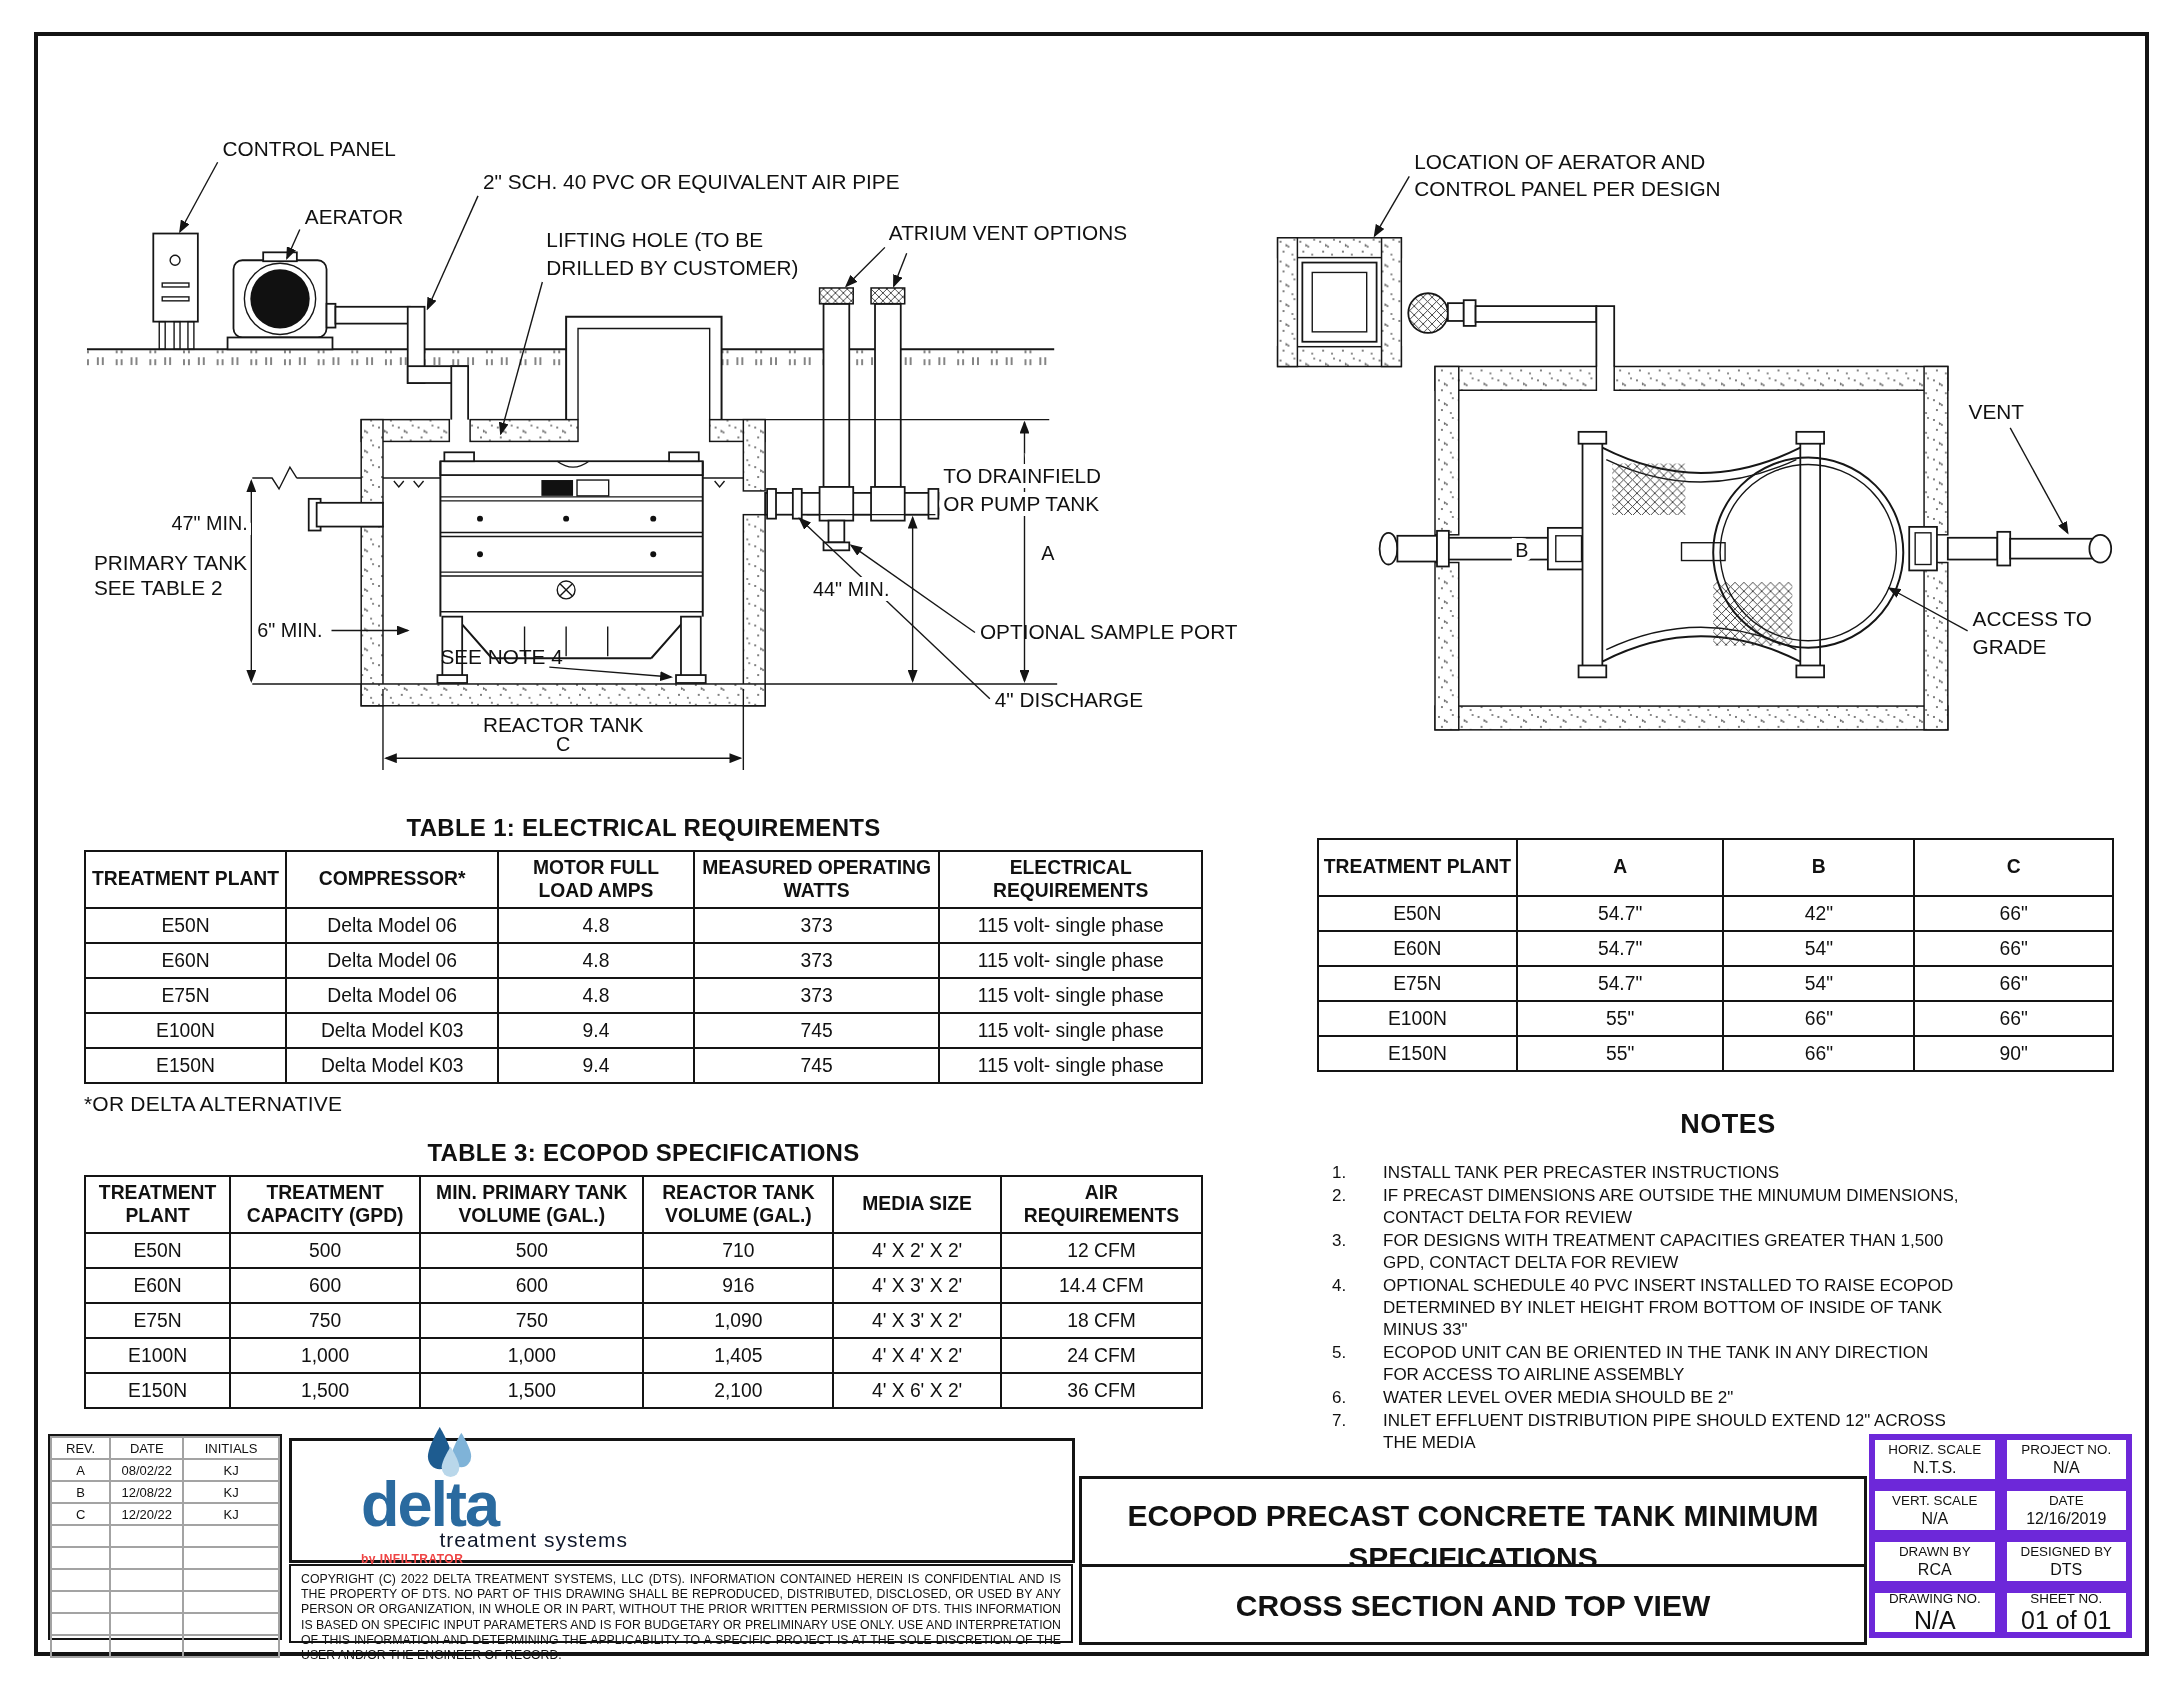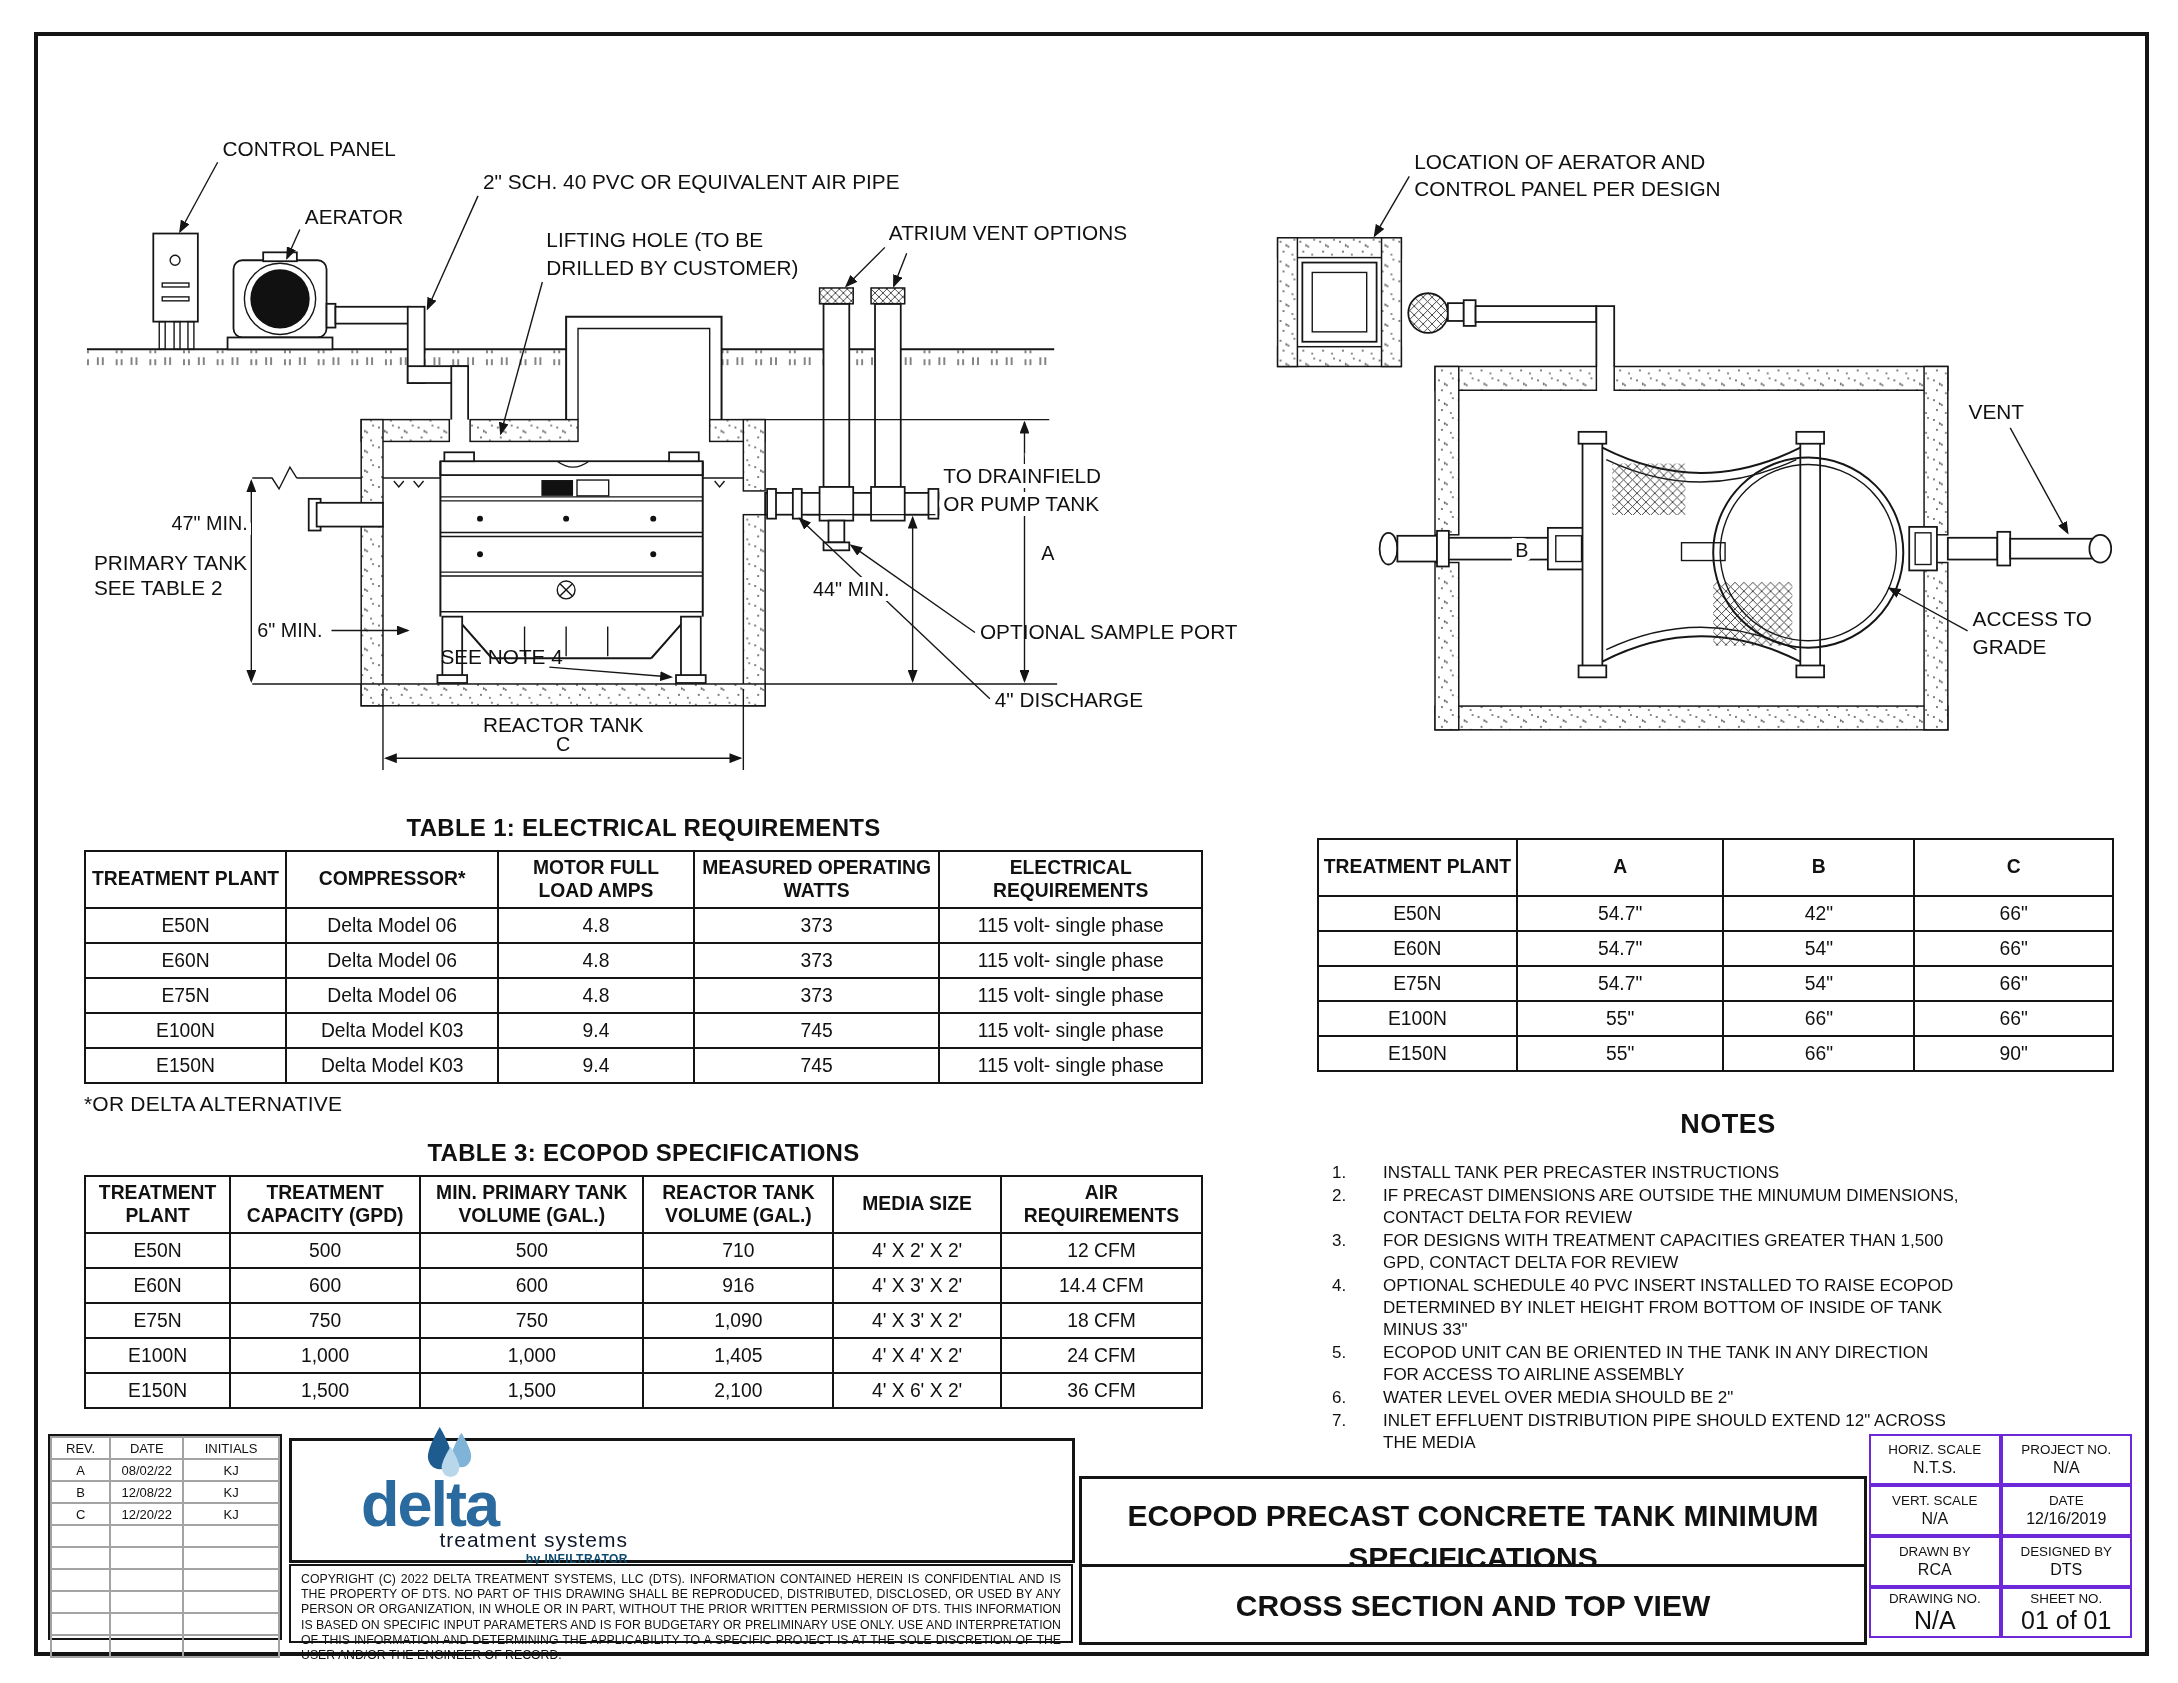--- a/index.html
+++ b/index.html
@@ -32,27 +32,27 @@
   .note-text{flex:1;}
   
   .tb-box{border:3px solid #141414;position:absolute;background:#fff;}
   table.rev{border-collapse:collapse;width:100%;table-layout:fixed;}
   table.rev th,table.rev td{border:2px solid #a3a3a3;font-size:13px;text-align:center;padding:0;}
   table.rev th{height:20px;font-weight:normal;}
   table.rev td{height:20px;}
   .logo-wrap{position:absolute;left:69px;top:8px;width:267px;height:103px;}
   .logo-word{font-size:63px;font-weight:bold;color:#2a6a9f;letter-spacing:-2px;line-height:59px;}
   .logo-tag{font-size:21px;color:#0f172a;letter-spacing:1px;text-align:right;margin-top:-6px;}
-  .logo-by{font-size:12px;color:#0c4a6e;font-weight:bold;text-align:right;letter-spacing:0.5px;}
+  .logo-by{font-size:12px;color:#ef4444;font-weight:bold;text-align:left;letter-spacing:0.5px;}
   .company-name{font-family:"Liberation Serif",serif;font-style:italic;font-weight:bold;font-size:31px;text-align:center;}
   .company-line{font-size:16px;text-align:center;margin-top:6px;letter-spacing:0.3px;}
   .copyright{font-size:12.3px;line-height:1.24;text-align:justify;padding:6px 10px;}
   .big-title{font-size:30px;font-weight:600;text-align:center;line-height:1.4;}
   .info-grid{display:grid;grid-template-columns:1fr 1fr;grid-auto-rows:51px;}
-  .info-cell{border:2px solid #6d28d9;display:flex;flex-direction:column;align-items:center;justify-content:center;}
+  .info-cell{border:6px solid #6d28d9;display:flex;flex-direction:column;align-items:center;justify-content:center;}
   .info-label{font-size:13.4px;}
   .info-value{font-size:16px;margin-top:2px;}
   .info-cell.big .info-value{font-size:25px;margin-top:0;}
 </style>
 </head>
 <body>
 
 <div class="sheet">
   <div class="abs border-rect"></div>
 

